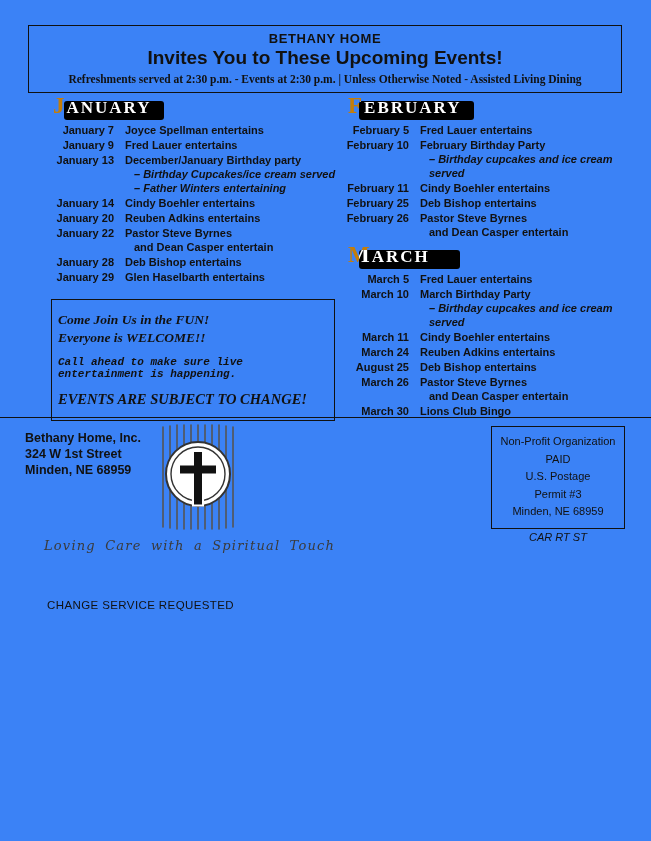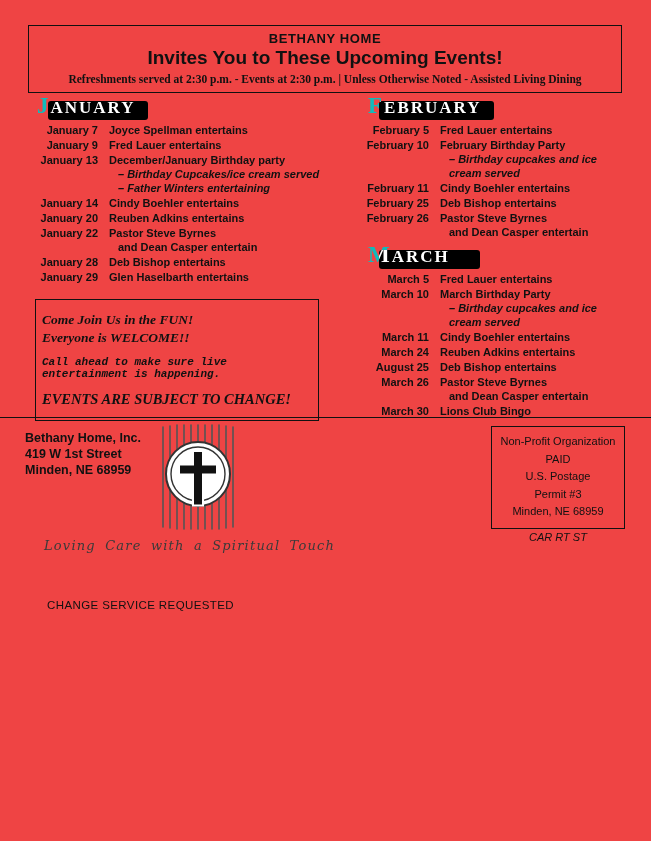--- a/index.html
+++ b/index.html
@@ -1,42 +1,42 @@
 <!DOCTYPE html>
 <html><head>
 <meta charset="utf-8">
 <style>
   * { box-sizing: border-box; margin: 0; padding: 0; }
   html, body { background: #e8e8e8; }
   body { font-family: "Liberation Sans", sans-serif; }
   .page {
     position: relative;
     width: 651px; height: 841px;
-    background: #ef4444;
+    background: #3b82f6;
     color: #111;
     margin: 0 auto;
     overflow: hidden;
   }
 
   
   .header-box {
     position: absolute; left: 28px; top: 25px; width: 594px;
     border: 1.5px solid #111;
     text-align: center;
     padding: 5px 4px 7px;
   }
   .org-name { font-size: 13px; font-weight: bold; letter-spacing: .6px; }
   .main-title { font-size: 19px; font-weight: bold; margin-top: 1px; }
   .subtitle {
     font-family: "Liberation Serif", serif;
     font-size: 11.5px; font-weight: bold; margin-top: 4px;
   }
 
   
-  .columns { position: absolute; left: 35px; top: 94px; width: 590px; display: flex; gap: 36px; }
+  .columns { position: absolute; left: 51px; top: 94px; width: 590px; display: flex; }
   .col-left  { width: 295px; flex: none; }
   .col-right { flex: 1; }
 
   .month-header { position: relative; display: inline-block; margin-bottom: 5px; height: 24px; }
   .month-block {
     position: absolute; left: 13px; right: -10px; top: 7px; bottom: -2px;
     background: #000; border-radius: 3px;
   }
   .month-section[data-month="2"] .month-block { right: -28px; }
   .month-name {
@@ -277,21 +277,21 @@
           </div>
       </section>
     </div>
 
   </div>
 
   <div class="divider"></div>
 
   <div class="sender">
     <div>Bethany Home, Inc.</div>
-    <div>419 W 1st Street</div>
+    <div>324 W 1st Street</div>
     <div>Minden, NE 68959</div>
   </div>
 
   <div class="logo">
     <svg width="78" height="108" viewBox="0 0 78 108">
       <g stroke="#555" stroke-width="1.6" stroke-linecap="round">
         <line x1="4" y1="4" x2="4" y2="104"></line>
         <line x1="11" y1="3" x2="11" y2="105"></line>
         <line x1="18" y1="2" x2="18" y2="106"></line>
         <line x1="25" y1="2" x2="25" y2="106"></line>

